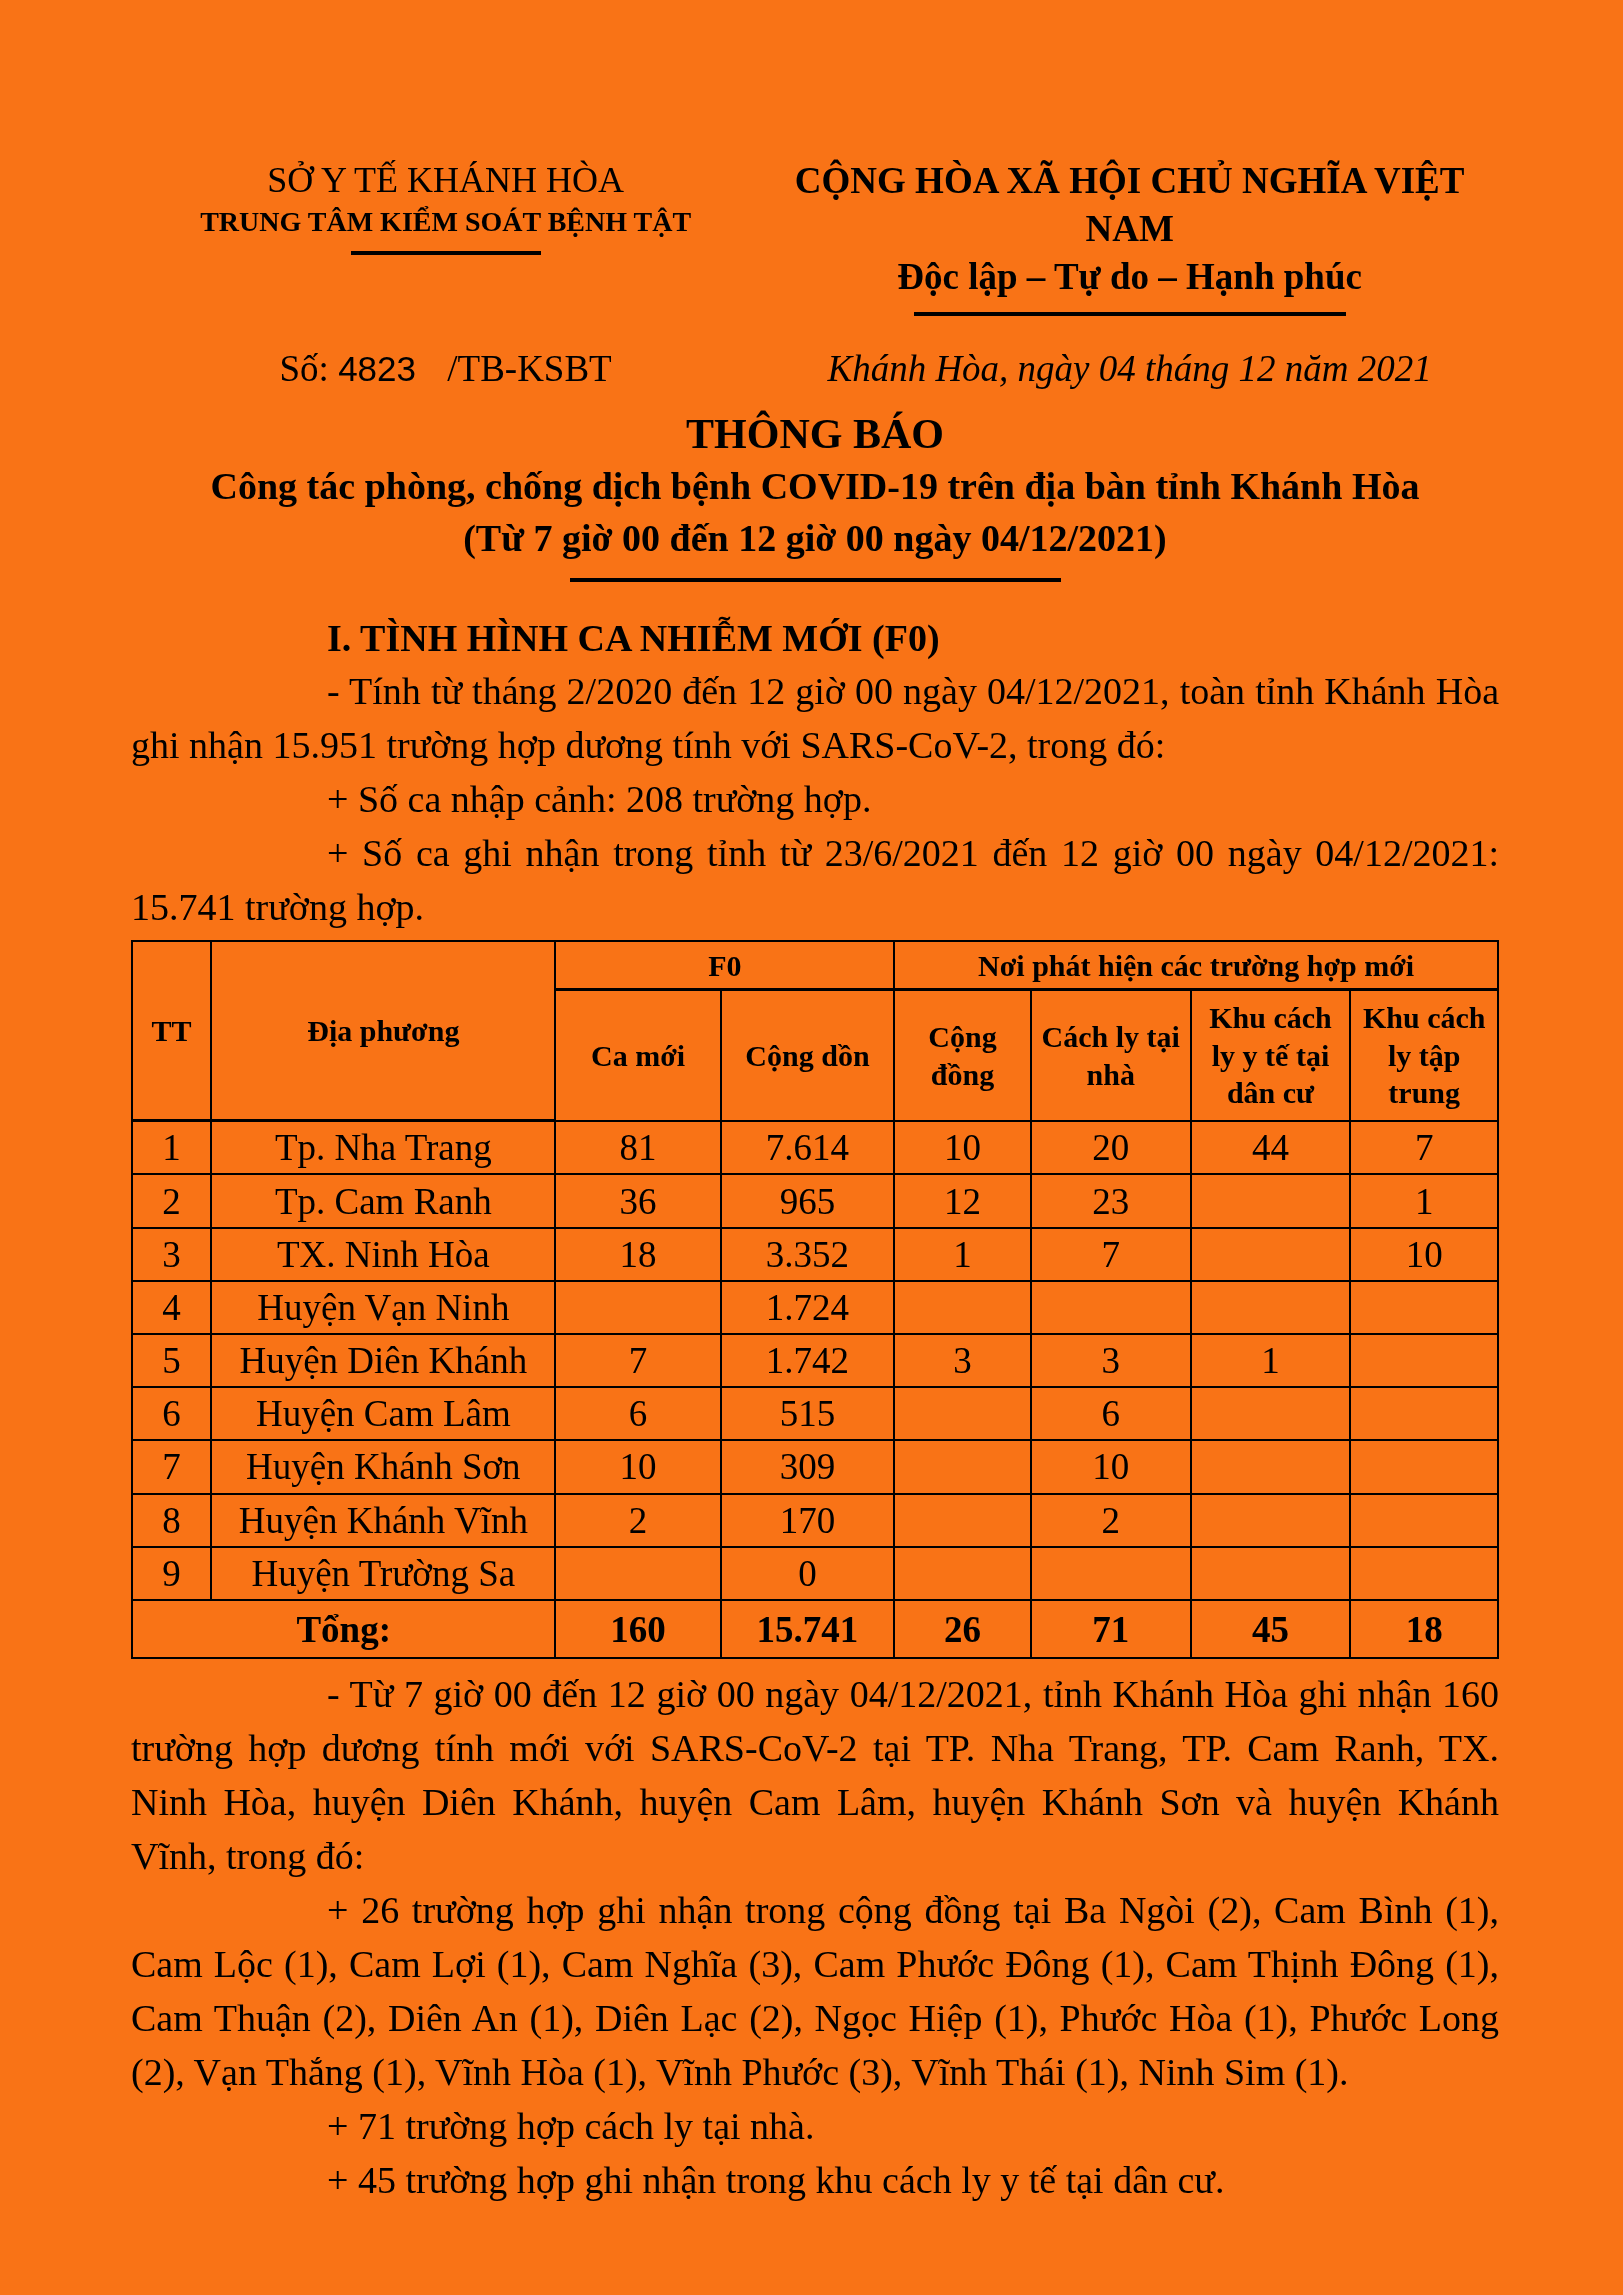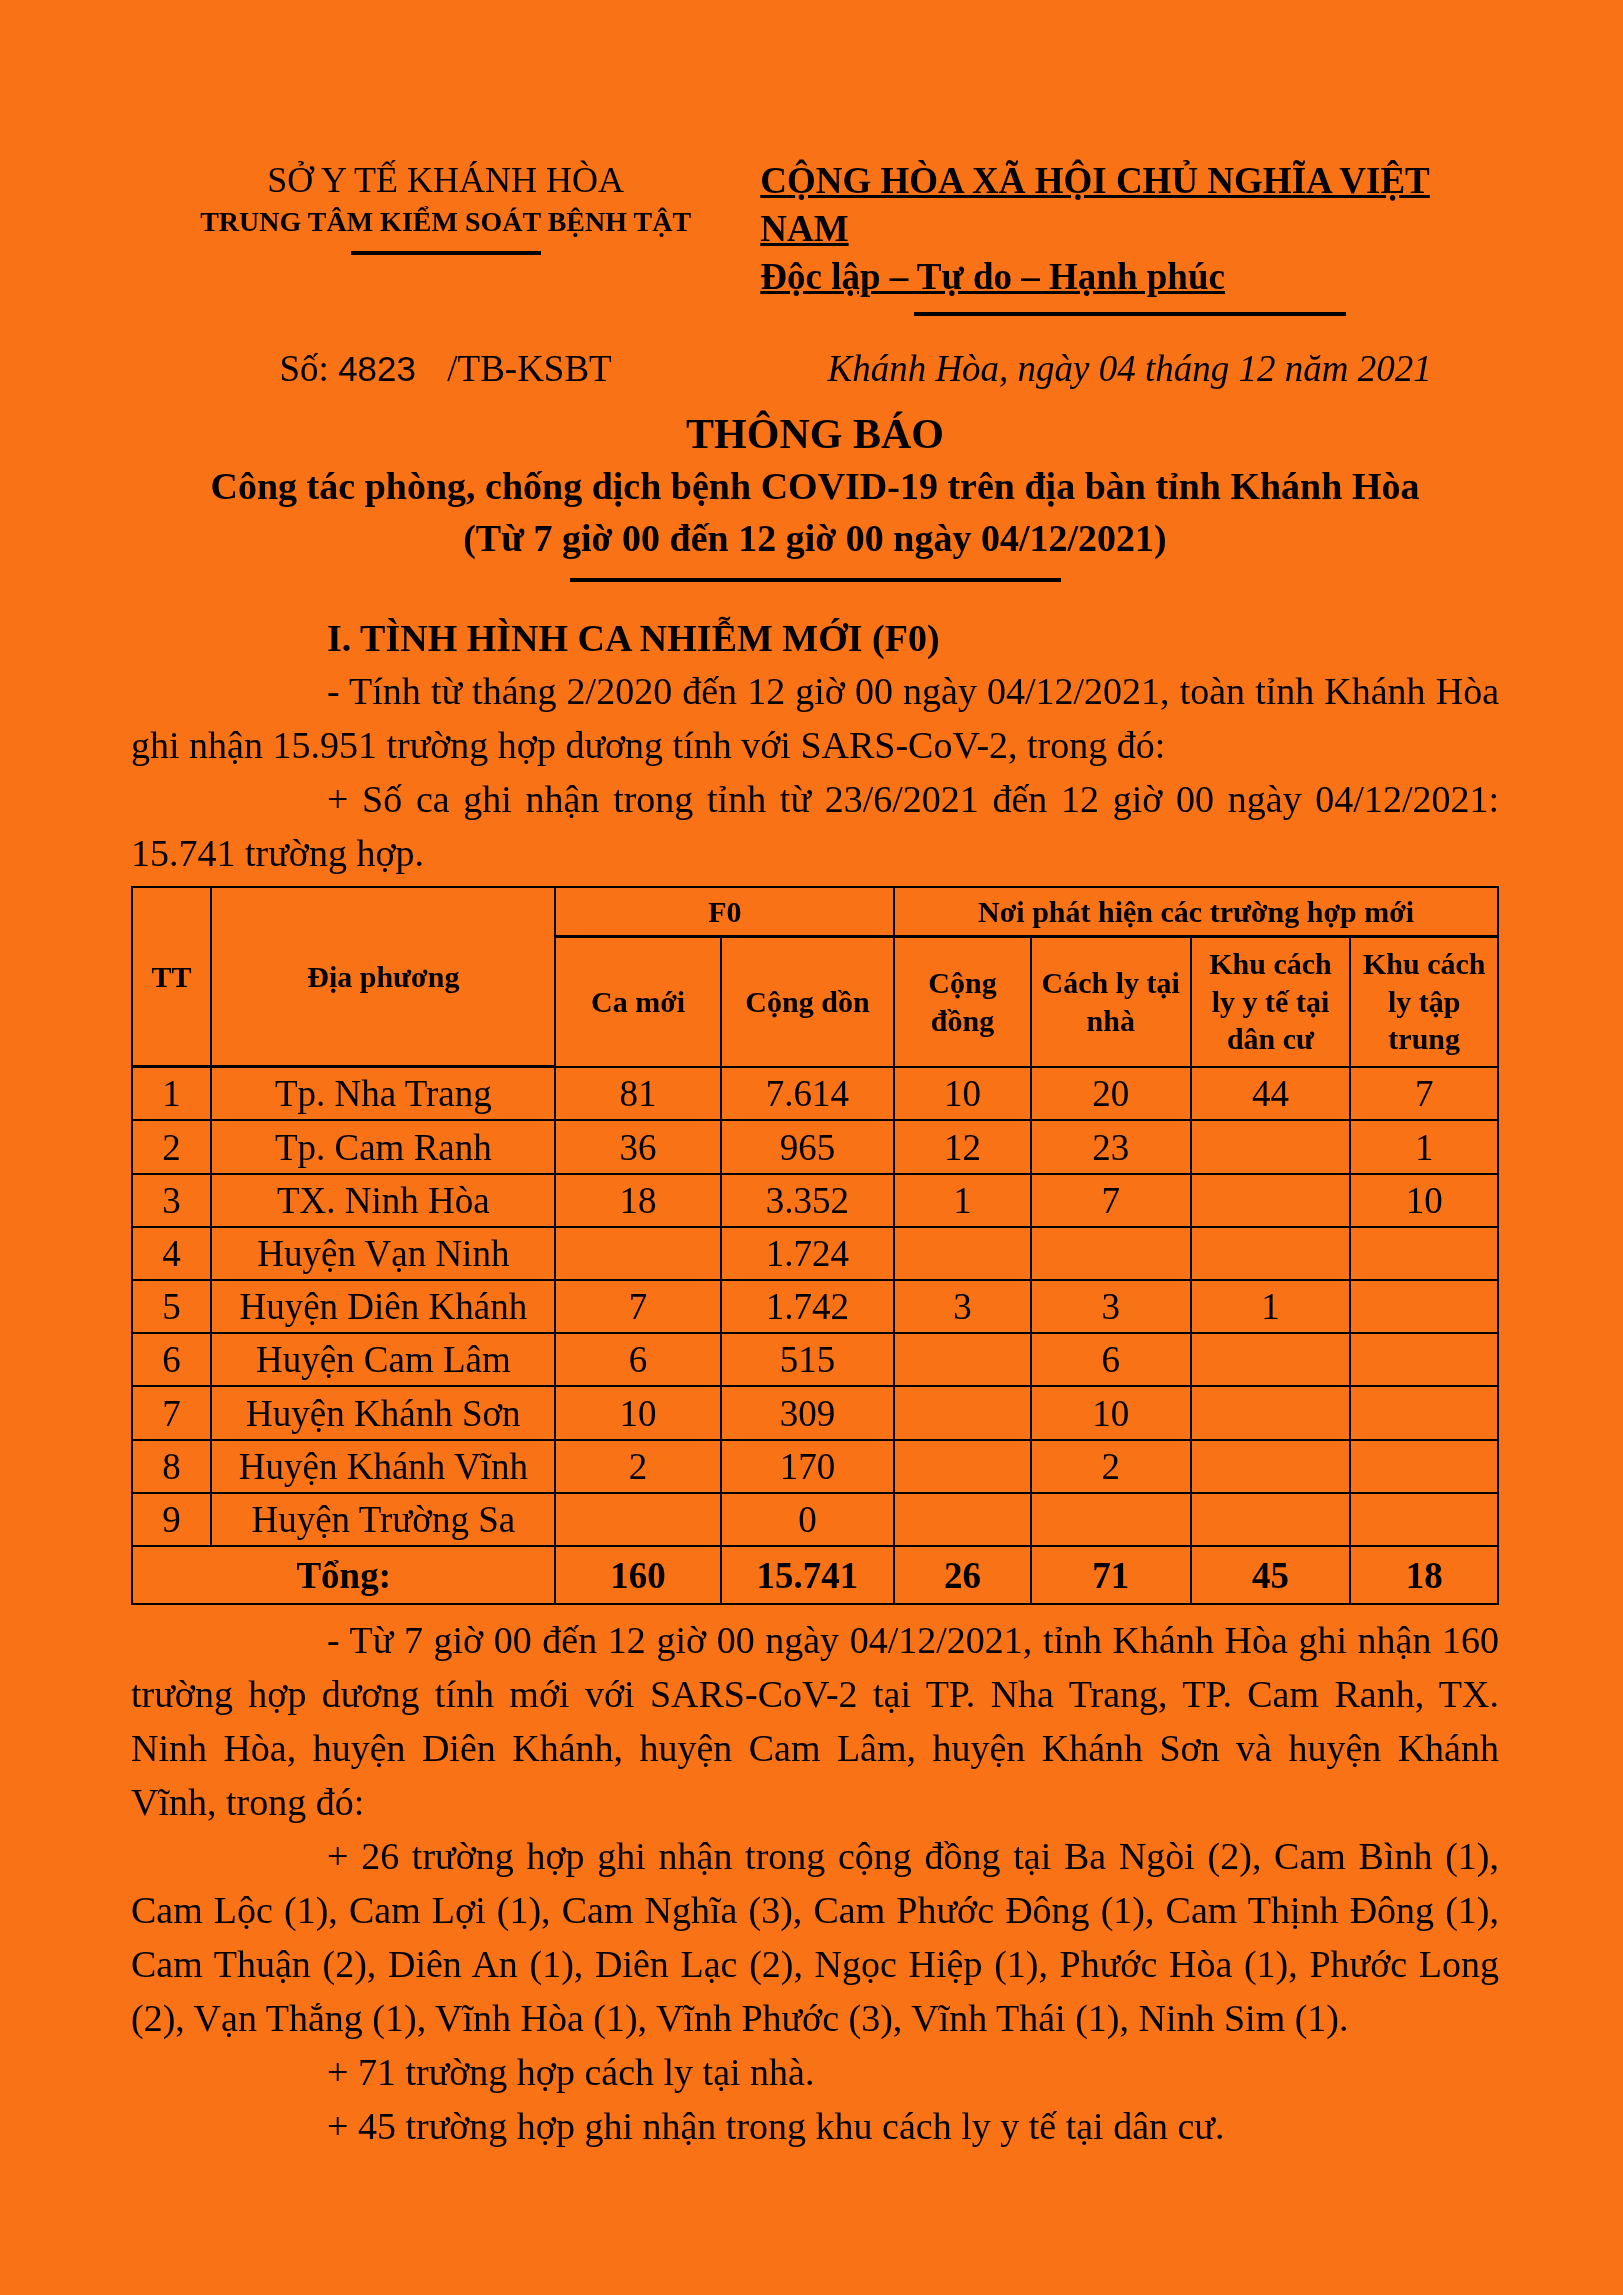--- a/index.html
+++ b/index.html
@@ -18,21 +18,21 @@
   .page {
     box-sizing: border-box;
     width: 1623px;
     height: 2295px;
     padding: 157px 124px 0 131px;
     background: #f97316;
   }
   
   .hdr { display: flex; }
   .hdr-left  { width: 46%; text-align: center; }
-  .hdr-right { width: 54%; text-align: left; text-decoration: underline; }
+  .hdr-right { width: 54%; text-align: center; }
   .org-top   { font-size: 36px; line-height: 1.3; }
   .org-bottom{ font-size: 28px; font-weight: bold; line-height: 1.3; }
   .motto-top   { font-size: 37px; font-weight: bold; line-height: 1.3; }
   .motto-bottom{ font-size: 37px; font-weight: bold; line-height: 1.3; }
   .rule { height: 3.9px; background: #000; margin: 10.5px auto 0; }
   .rule-left  { width: 190px; }
   .rule-right { width: 432px; }
   .rule-title { width: 491px; margin-top: 14.4px; }
   
   .num-row { display: flex; margin-top: 31px; align-items: flex-end; }
@@ -110,20 +110,21 @@
   <div class="title-block">
     <div class="doc-title">THÔNG BÁO</div>
     <div class="doc-subtitle">Công tác phòng, chống dịch bệnh COVID-19 trên địa bàn tỉnh Khánh Hòa</div>
     <div class="doc-subtitle">(Từ 7 giờ 00 đến 12 giờ 00 ngày 04/12/2021)</div>
     <div class="rule rule-title"></div>
   </div>
 
   <h2 class="section-heading">I. TÌNH HÌNH CA NHIỄM MỚI (F0)</h2>
 
   <p class="body-par">- Tính từ tháng 2/2020 đến 12 giờ 00 ngày 04/12/2021, toàn tỉnh Khánh Hòa ghi nhận 15.951 trường hợp dương tính với SARS-CoV-2, trong đó:</p>
+  <p class="body-par">+ Số ca nhập cảnh: 208 trường hợp.</p>
   <p class="body-par">+ Số ca ghi nhận trong tỉnh từ 23/6/2021 đến 12 giờ 00 ngày 04/12/2021: 15.741 trường hợp.</p>
 
   <table class="f0">
     <colgroup>
       <col style="width:5.8%">
         <col style="width:25.2%">
         <col style="width:12.1%">
         <col style="width:12.7%">
       <col style="width:10%">
         <col style="width:11.7%">

